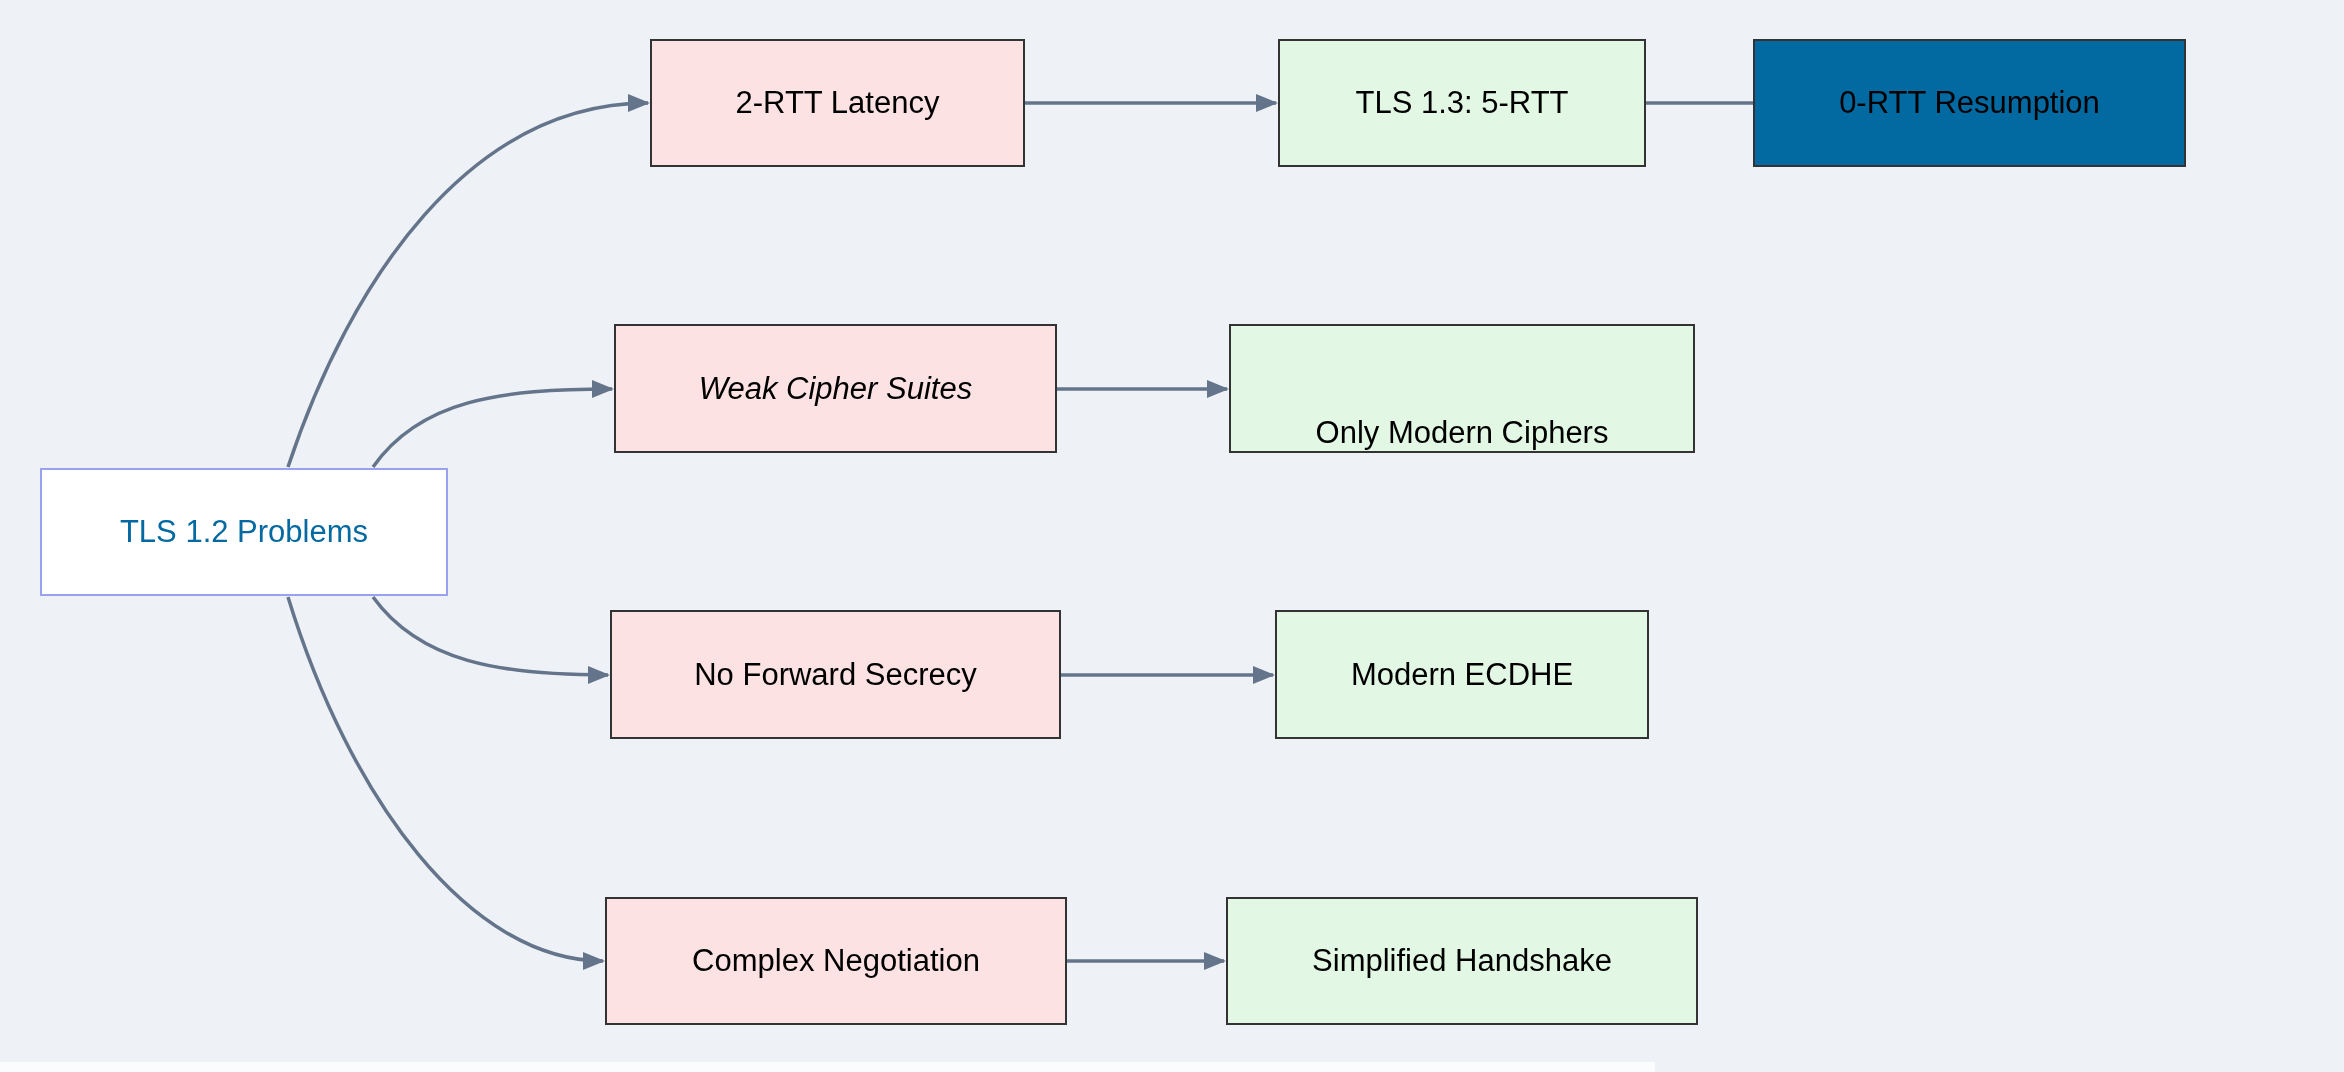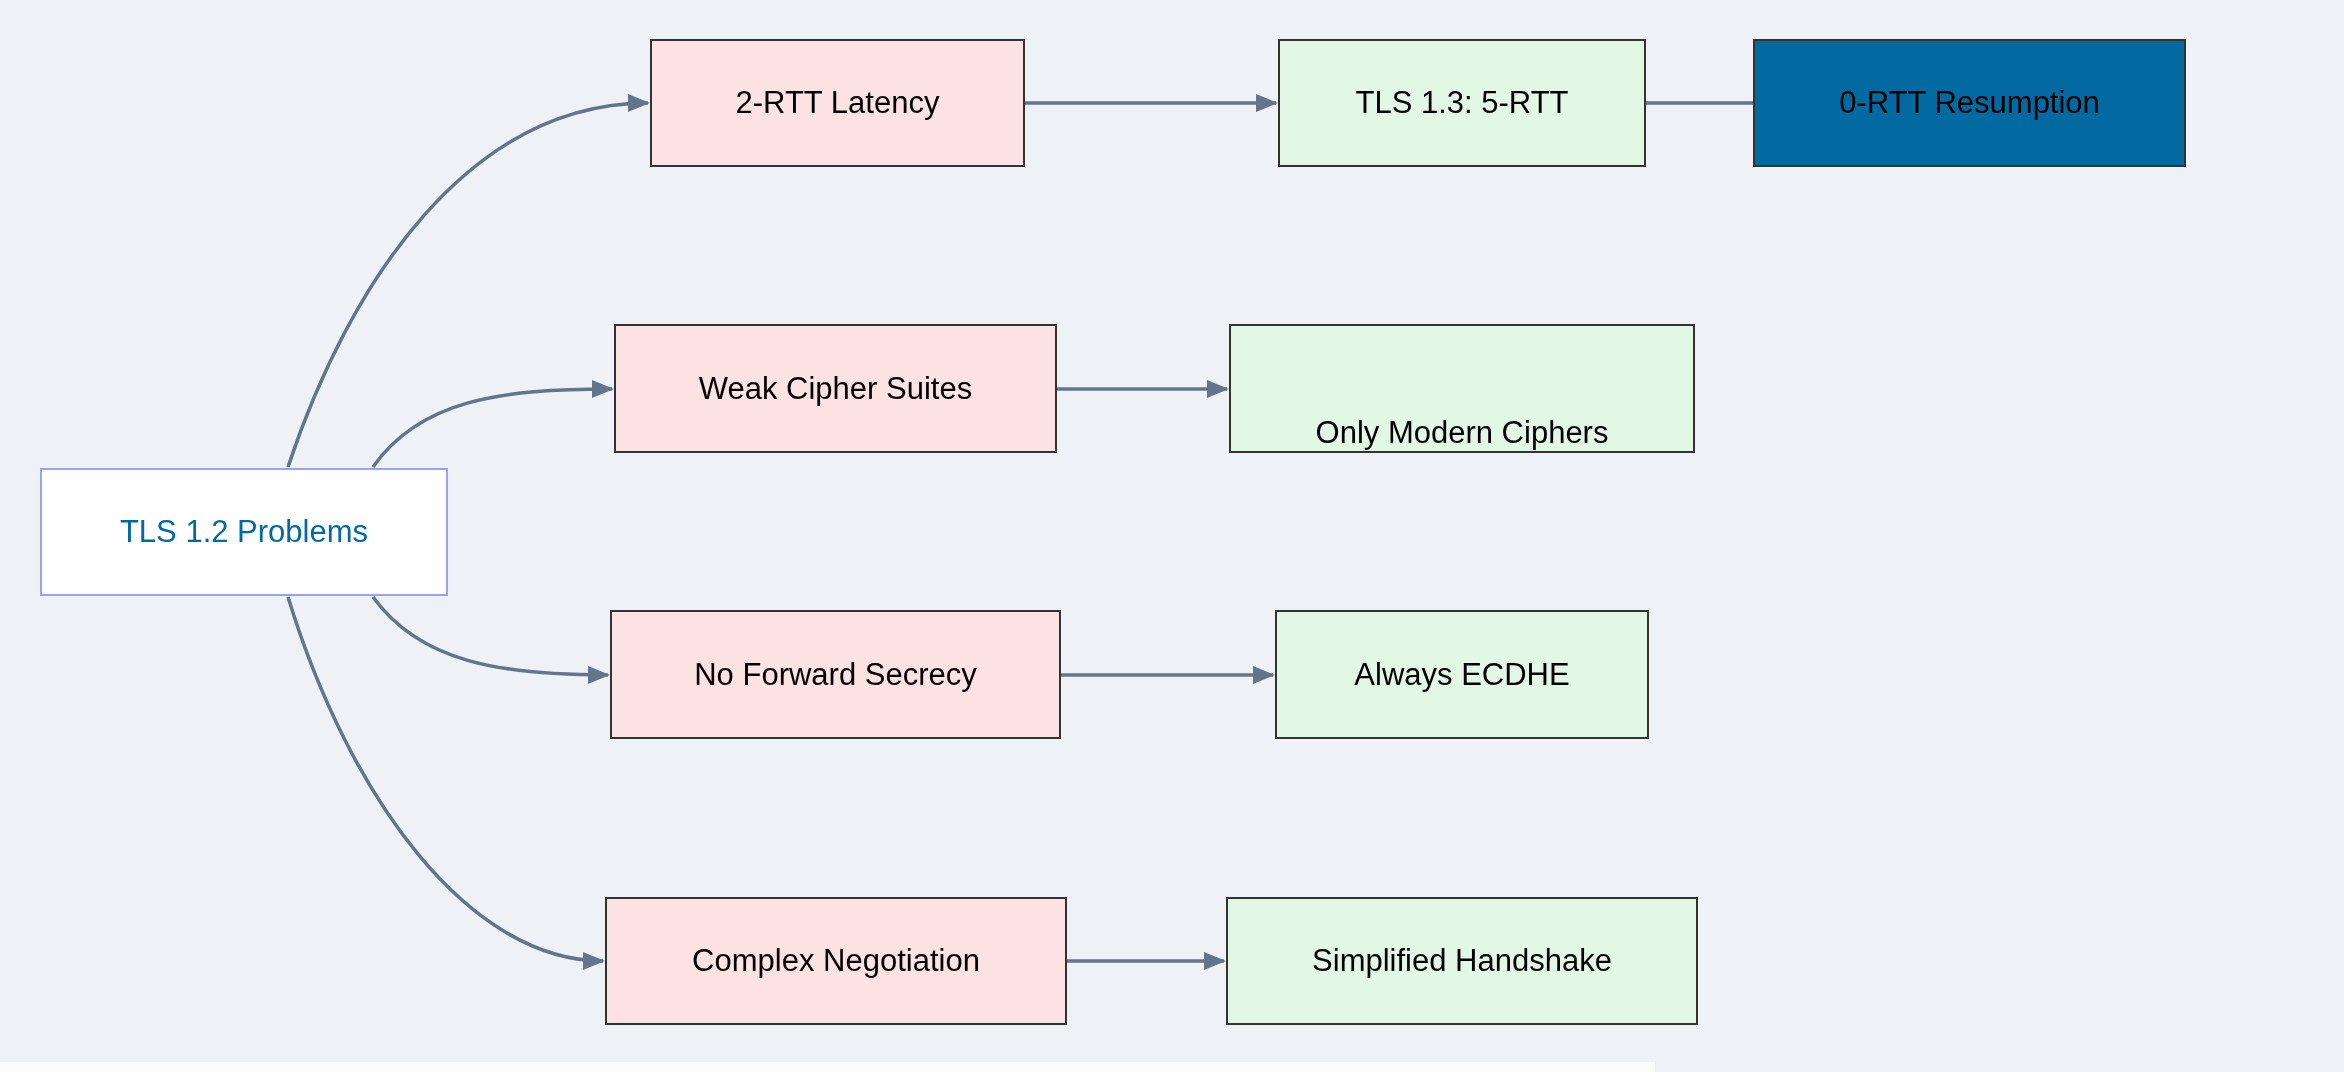--- a/index.html
+++ b/index.html
@@ -69,34 +69,34 @@
   </div>
 
   <div class="node" style="left: 1278px; top: 39px; width: 368px; height: 128px; background: rgb(227, 248, 228); border-color: rgb(51, 51, 51); color: rgb(0, 0, 0);">
     <span>TLS 1.3: 5-RTT</span>
   </div>
 
   <div class="node" style="left: 1753px; top: 39px; width: 433px; height: 128px; background: #0369a1; border-color: rgb(51, 51, 51); color: rgb(0, 0, 0);">
     <span>0-RTT Resumption</span>
   </div>
 
-  <div class="node" style="left: 614px; top: 324px; width: 443px; height: 129px; background: rgb(252, 226, 226); border-color: rgb(51, 51, 51); color: rgb(0, 0, 0);">
+  <div class="node" style="left: 614px; top: 324px; width: 443px; height: 129px; background: rgb(252, 226, 226); border-color: rgb(51, 51, 51); color: rgb(0, 0, 0); font-style: italic;">
     <span>Weak Cipher Suites</span>
   </div>
 
   <div class="node" style="left: 1229px; top: 324px; width: 466px; height: 129px; background: rgb(227, 248, 228); border-color: rgb(51, 51, 51); color: rgb(0, 0, 0); align-items: flex-end;">
     <span>Only Modern Ciphers</span>
   </div>
 
   <div class="node" style="left: 610px; top: 610px; width: 451px; height: 129px; background: rgb(252, 226, 226); border-color: rgb(51, 51, 51); color: rgb(0, 0, 0);">
     <span>No Forward Secrecy</span>
   </div>
 
   <div class="node" style="left: 1275px; top: 610px; width: 374px; height: 129px; background: rgb(227, 248, 228); border-color: rgb(51, 51, 51); color: rgb(0, 0, 0);">
-    <span>Always ECDHE</span>
+    <span>Modern ECDHE</span>
   </div>
 
   <div class="node" style="left: 605px; top: 897px; width: 462px; height: 128px; background: rgb(252, 226, 226); border-color: rgb(51, 51, 51); color: rgb(0, 0, 0); text-align: center;">
     <span>Complex Negotiation</span>
   </div>
 
   <div class="node" style="left: 1226px; top: 897px; width: 472px; height: 128px; background: rgb(227, 248, 228); border-color: rgb(51, 51, 51); color: rgb(0, 0, 0);">
     <span>Simplified Handshake</span>
   </div>
 

